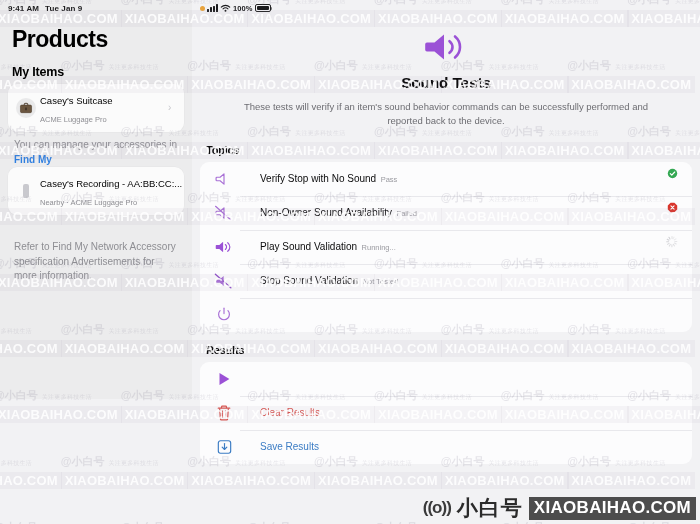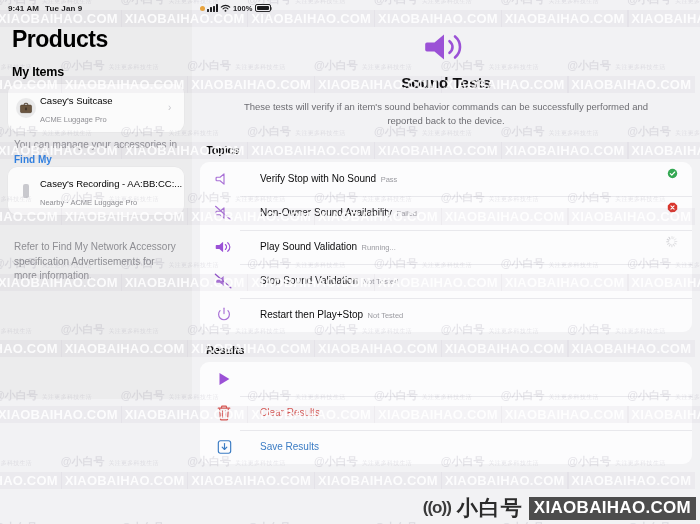--- a/index.html
+++ b/index.html
@@ -454,24 +454,20 @@
         <span class="test-status"></span>
       </div>
 
       <div class="test-row">
         <span class="test-icon">
           <svg width="18" height="18" viewBox="0 0 20 20">
             <path d="M5.6 5.2a6 6 0 1 0 8.8 0" stroke="#a86fd6" stroke-width="1.3" fill="none" stroke-linecap="round"></path>
             <path d="M10 2.4v6" stroke="#a86fd6" stroke-width="1.3" fill="none" stroke-linecap="round"></path>
           </svg>
         </span>
-        <span class="test-text">
-          <span class="test-title">Restart then Play+Stop</span>
-          <span class="test-sub">Not Tested</span>
-        </span>
         <span class="test-status"></span>
       </div>
     </div>
 
     <div class="section-gap"></div>
 
     <div class="group-header">Results</div>
     <div class="group-card">
 
       <div class="test-row">

